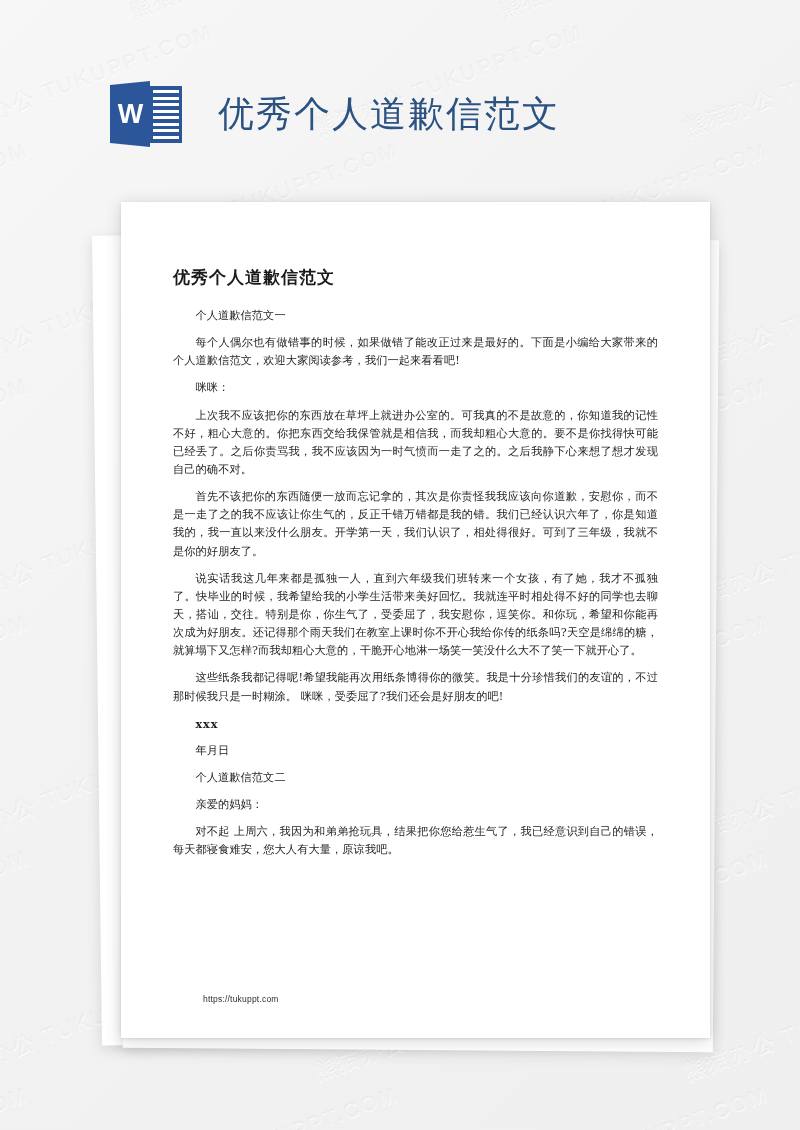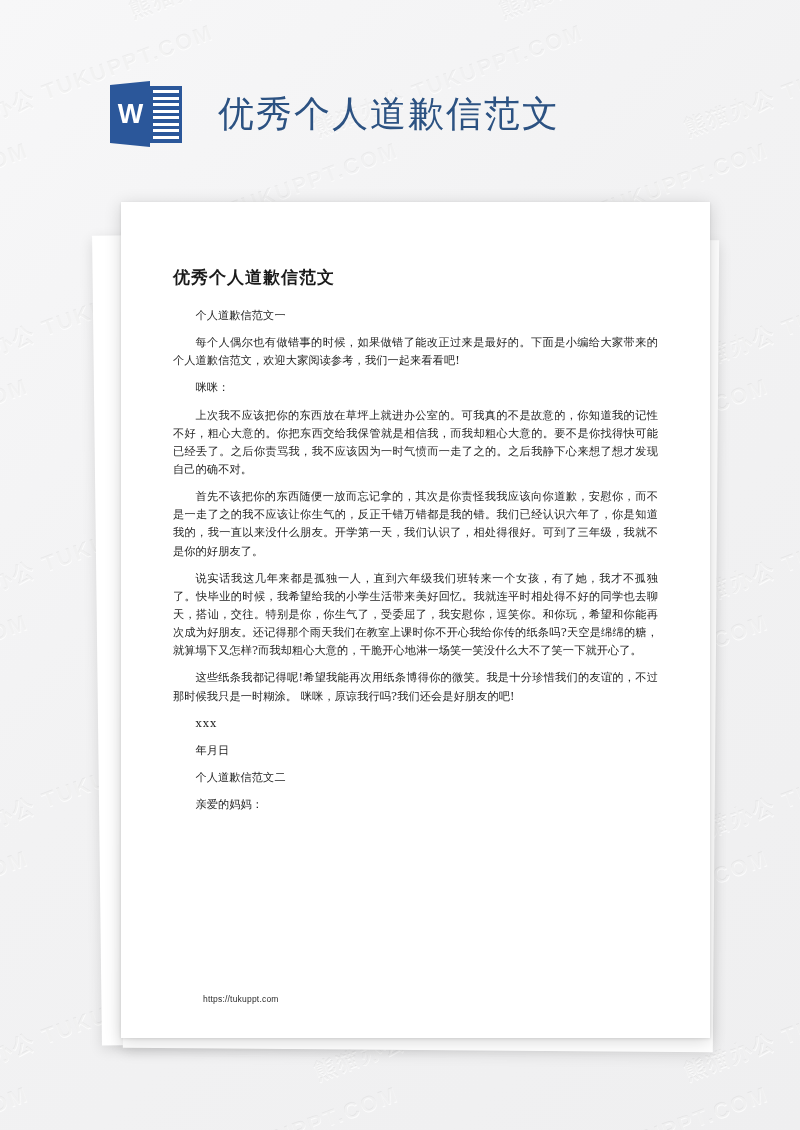--- a/index.html
+++ b/index.html
@@ -169,21 +169,21 @@
   .doc-p {
     font-family: "DejaVu Serif", "Liberation Serif", serif;
     font-size: 11.2px;
     line-height: 1.62;
     color: #1f1f1f;
     margin: 0 0 9px 0;
     text-align: justify;
     letter-spacing: 0.1px;
   }
   .doc-p.indent { text-indent: 2em; }
-  .doc-p.sig { font-weight: 400; letter-spacing: 1px; }
+  .doc-p.sig { font-weight: 700; letter-spacing: 1px; }
   .doc-footer {
     position: absolute;
     left: 0;
     bottom: 6px;
     font-family: "Liberation Sans", "DejaVu Sans", sans-serif;
     font-size: 8.5px;
     color: #2d2d2d;
     letter-spacing: 0.2px;
     padding-left: 30px;
   }
@@ -254,24 +254,25 @@
     <div class="sheet sheet-main">
       <div class="doc-inner">
         <h1 class="doc-title">优秀个人道歉信范文</h1>
         <div id="doc-paragraphs">
             <p class="doc-p indent">个人道歉信范文一</p>
             <p class="doc-p indent">每个人偶尔也有做错事的时候，如果做错了能改正过来是最好的。下面是小编给大家带来的个人道歉信范文，欢迎大家阅读参考，我们一起来看看吧!</p>
             <p class="doc-p indent">咪咪：</p>
             <p class="doc-p indent">上次我不应该把你的东西放在草坪上就进办公室的。可我真的不是故意的，你知道我的记性不好，粗心大意的。你把东西交给我保管就是相信我，而我却粗心大意的。要不是你找得快可能已经丢了。之后你责骂我，我不应该因为一时气愤而一走了之的。之后我静下心来想了想才发现自己的确不对。</p>
             <p class="doc-p indent">首先不该把你的东西随便一放而忘记拿的，其次是你责怪我我应该向你道歉，安慰你，而不是一走了之的我不应该让你生气的，反正千错万错都是我的错。我们已经认识六年了，你是知道我的，我一直以来没什么朋友。开学第一天，我们认识了，相处得很好。可到了三年级，我就不是你的好朋友了。</p>
             <p class="doc-p indent">说实话我这几年来都是孤独一人，直到六年级我们班转来一个女孩，有了她，我才不孤独了。快毕业的时候，我希望给我的小学生活带来美好回忆。我就连平时相处得不好的同学也去聊天，搭讪，交往。特别是你，你生气了，受委屈了，我安慰你，逗笑你。和你玩，希望和你能再次成为好朋友。还记得那个雨天我们在教室上课时你不开心我给你传的纸条吗?天空是绵绵的糖，就算塌下又怎样?而我却粗心大意的，干脆开心地淋一场笑一笑没什么大不了笑一下就开心了。</p>
-            <p class="doc-p indent">这些纸条我都记得呢!希望我能再次用纸条博得你的微笑。我是十分珍惜我们的友谊的，不过那时候我只是一时糊涂。 咪咪，原谅我行吗?我们还会是好朋友的吧!</p>
+            <p class="doc-p indent">这些纸条我都记得呢!希望我能再次用纸条博得你的微笑。我是十分珍惜我们的友谊的，不过那时候我只是一时糊涂。 咪咪，受委屈了?我们还会是好朋友的吧!</p>
             <p class="doc-p indent sig">xxx</p>
             <p class="doc-p indent">年月日</p>
             <p class="doc-p indent">个人道歉信范文二</p>
             <p class="doc-p indent">亲爱的妈妈：</p>
+            <p class="doc-p indent">对不起 上周六，我因为和弟弟抢玩具，结果把你您给惹生气了，我已经意识到自己的错误，每天都寝食难安，您大人有大量，原谅我吧。</p>
           </div>
         <div class="doc-footer">https://tukuppt.com</div>
       </div>
     </div>
   </div>
 
 </div>
 
 </body></html>

